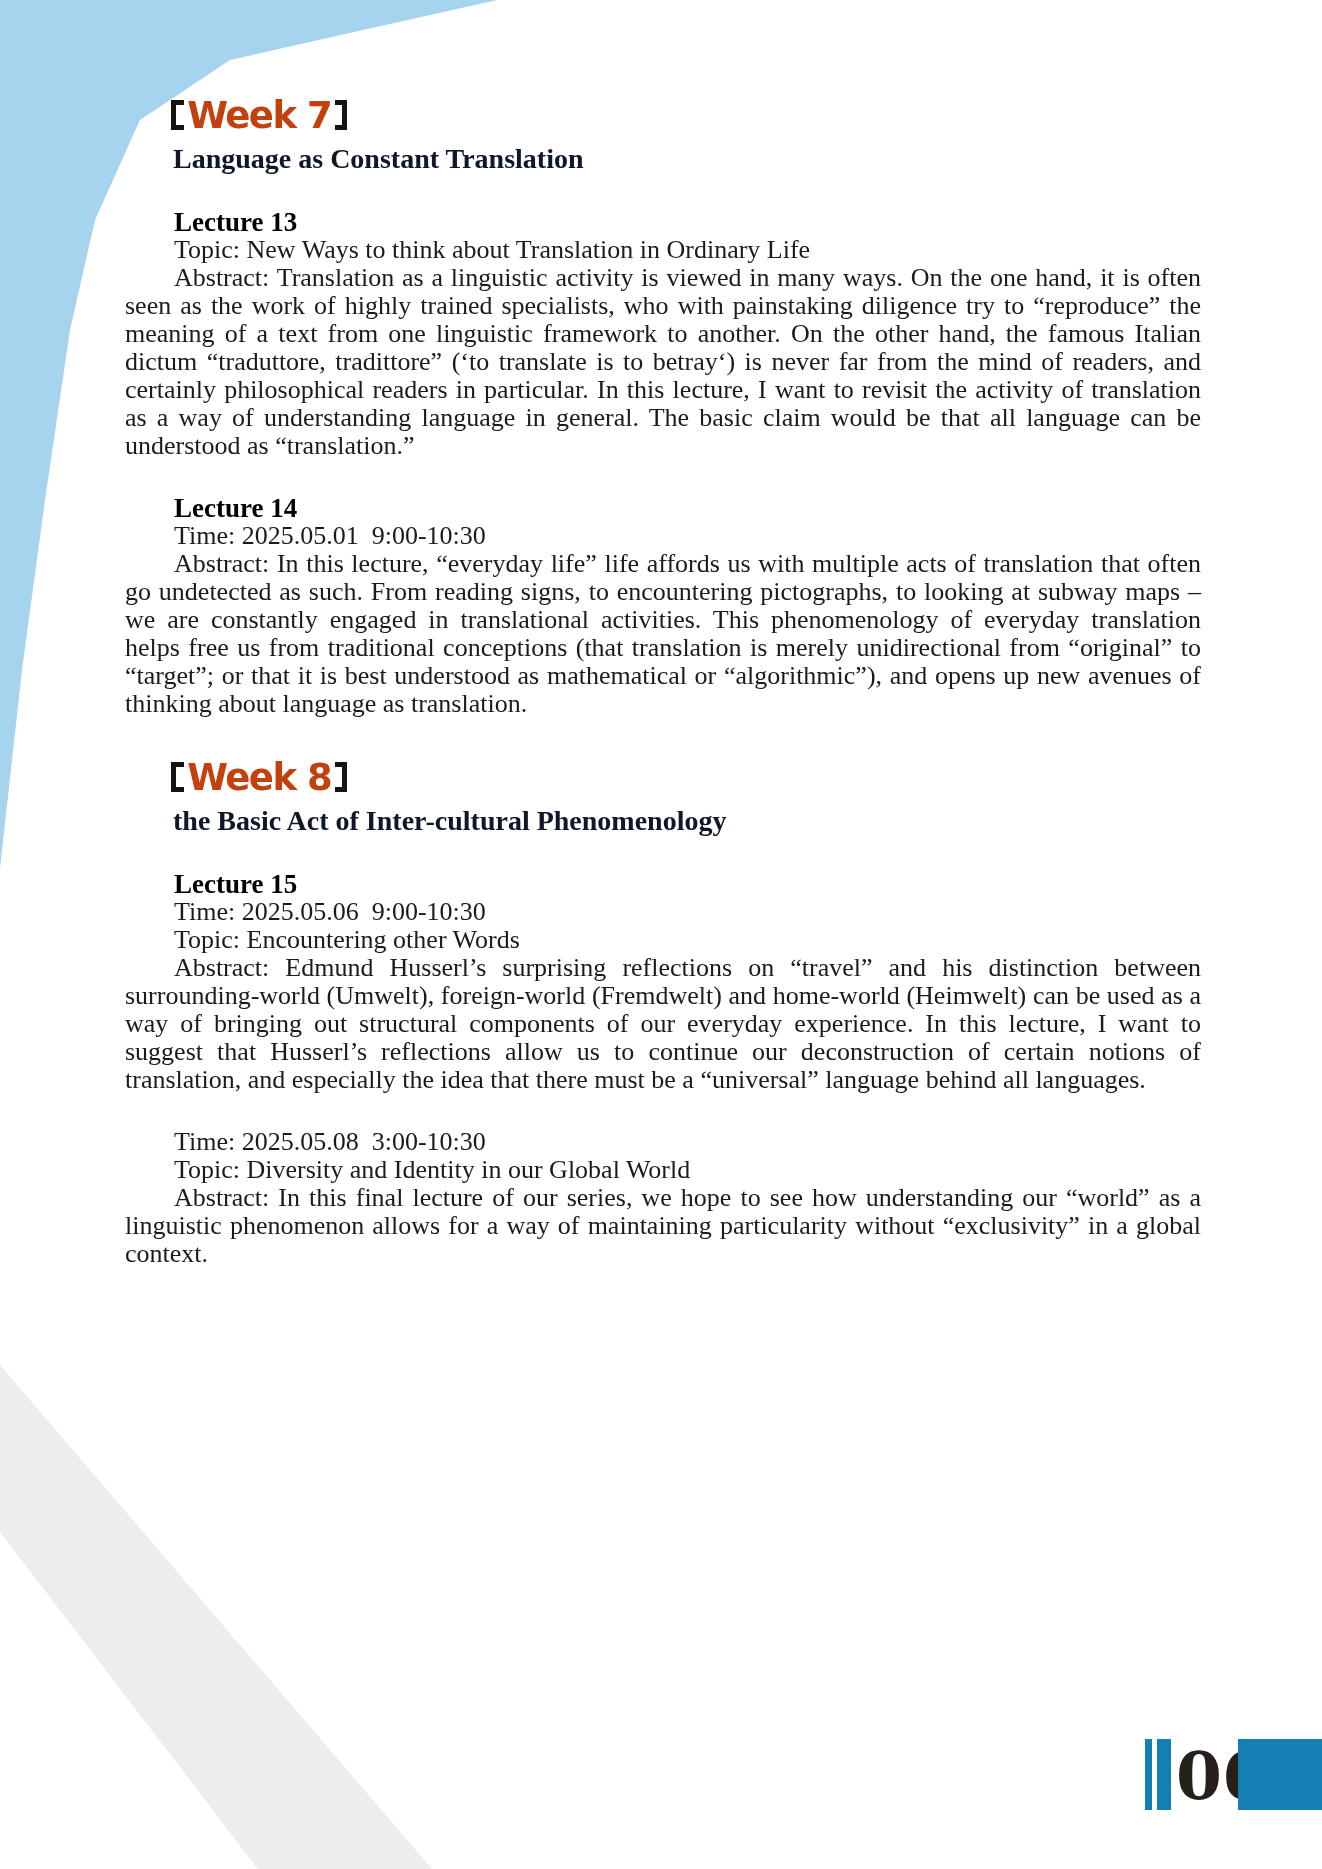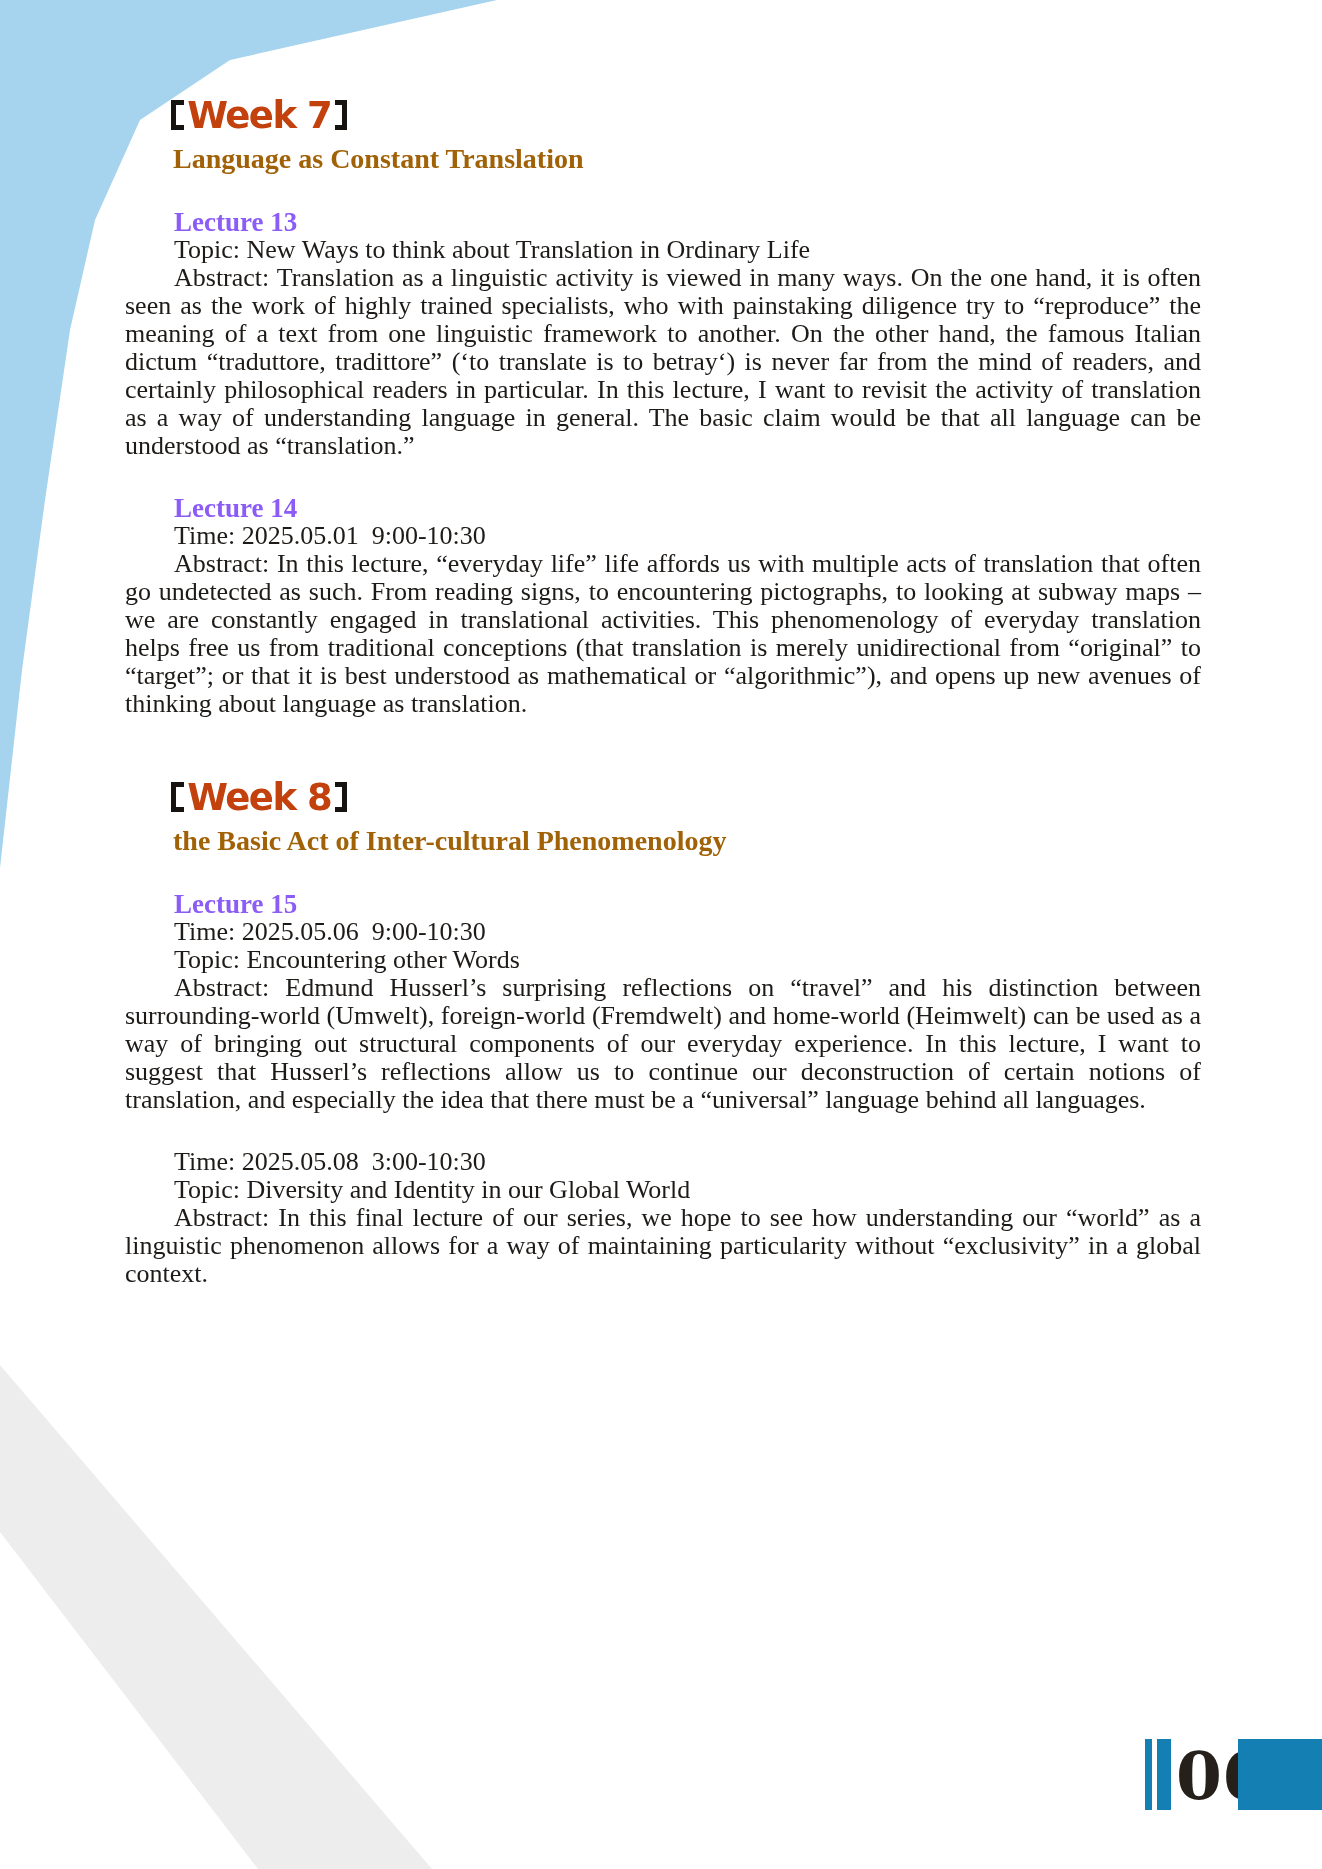--- a/index.html
+++ b/index.html
@@ -38,45 +38,45 @@
     vertical-align:-0.05em;
   }
   .bkt.bl{border-left:0.14em solid #161311;border-top:0.14em solid #161311;border-bottom:0.14em solid #161311;margin-right:0.10em;}
   .bkt.br{border-right:0.14em solid #161311;border-top:0.14em solid #161311;border-bottom:0.14em solid #161311;margin-left:0.10em;}
   .week-subtitle{
     margin:8px 0 0 0;
     font-weight:bold;
     font-size:28px;
     line-height:30px;
     padding-left:48px;
-    color:#a16207;
+    color:#0f172a;
   }
   .lecture{margin-top:34px;}
   .lec-heading{
     margin:0;
     font-weight:bold;
     font-size:27px;
     line-height:28px;
     padding-left:49px;
-    color:#8b5cf6;
+    color:#000000;
   }
   .line{
     font-size:26px;
     line-height:28px;
     padding-left:49px;
   }
   .time{white-space:pre-wrap;}
   .abstract{
     margin:0;
     font-size:26px;
     line-height:28px;
     text-indent:49px;
     text-align:justify;
   }
-  .wk8{margin-top:60px;}
+  .wk8{margin-top:40px;}
   .footer{
     position:absolute;
     left:0;
     top:1739px;
     width:1322px;
     height:71px;
   }
   .bar{position:absolute;top:0;height:71px;background:#137fb3;}
   .bar.thin{left:1145px;width:7px;}
   .bar.thick{left:1157px;width:14px;}

